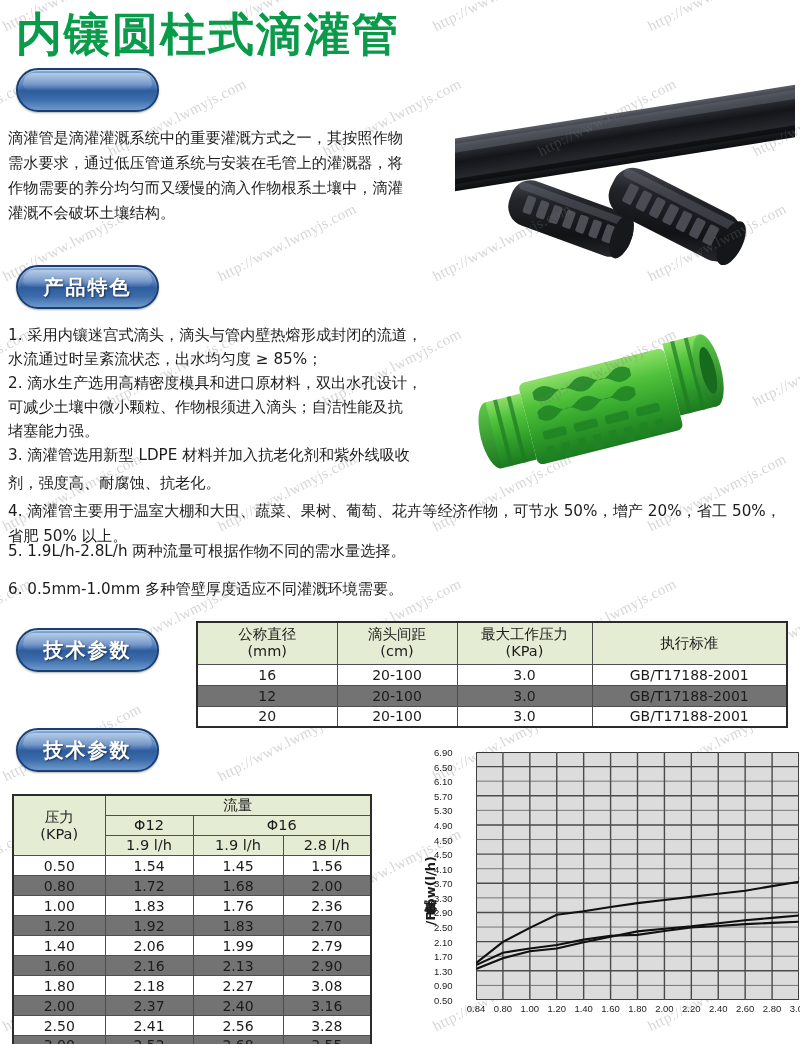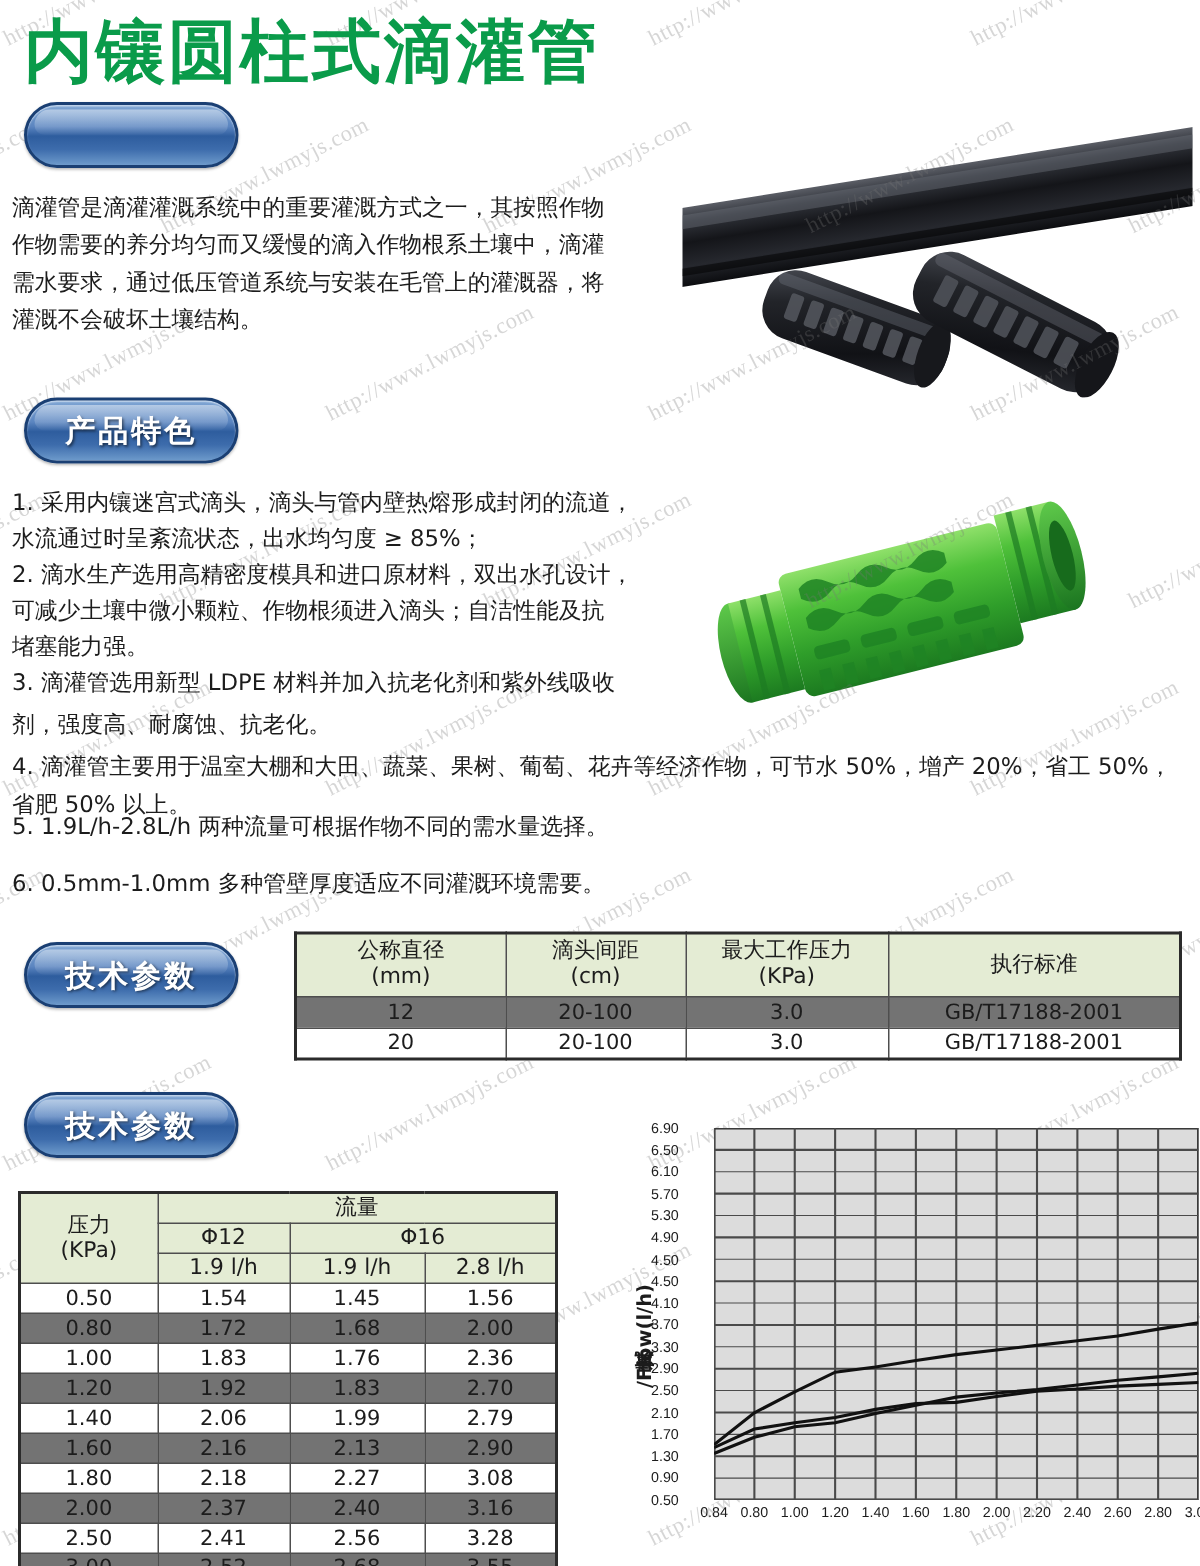--- a/index.html
+++ b/index.html
@@ -133,22 +133,22 @@
 <body>
 
 <div class="page-title">内镶圆柱式滴灌管</div>
 
 <div class="pill" style="left:16px; top:68px;">
   <div class="pill-inner"></div>
 </div>
 
 <div class="para" style="left:8px; top:126px; width:430px;">
   <div>滴灌管是滴灌灌溉系统中的重要灌溉方式之一，其按照作物</div>
+  <div>需水要求，通过低压管道系统与安装在毛管上的灌溉器，将</div>
   <div>作物需要的养分均匀而又缓慢的滴入作物根系土壤中，滴灌</div>
-  <div>需水要求，通过低压管道系统与安装在毛管上的灌溉器，将</div>
   <div>灌溉不会破坏土壤结构。</div>
 </div>
 
 <svg class="photo" style="left:455px; top:60px;" width="340" height="205" viewBox="0 0 340 205">
   <defs>
     <linearGradient id="tubeG" x1="0" y1="0" x2="0" y2="1">
       <stop offset="0%" stop-color="#5b5e66"></stop>
       <stop offset="18%" stop-color="#31343b"></stop>
       <stop offset="45%" stop-color="#141519"></stop>
       <stop offset="75%" stop-color="#26282e"></stop>
@@ -282,20 +282,26 @@
       <th style="width:135px;">
         <div>最大工作压力</div>
         <div>(KPa)</div>
       </th>
       <th>
         <div>执行标准</div>
       </th>
     </tr>
   </thead>
   <tbody>
+    <tr style="height:21px;">
+      <td>16</td>
+      <td>20-100</td>
+      <td>3.0</td>
+      <td>GB/T17188-2001</td>
+    </tr>
     <tr class="row-alt" style="height:21px;">
       <td>12</td>
       <td>20-100</td>
       <td>3.0</td>
       <td>GB/T17188-2001</td>
     </tr>
     <tr style="height:21px;">
       <td>20</td>
       <td>20-100</td>
       <td>3.0</td>

